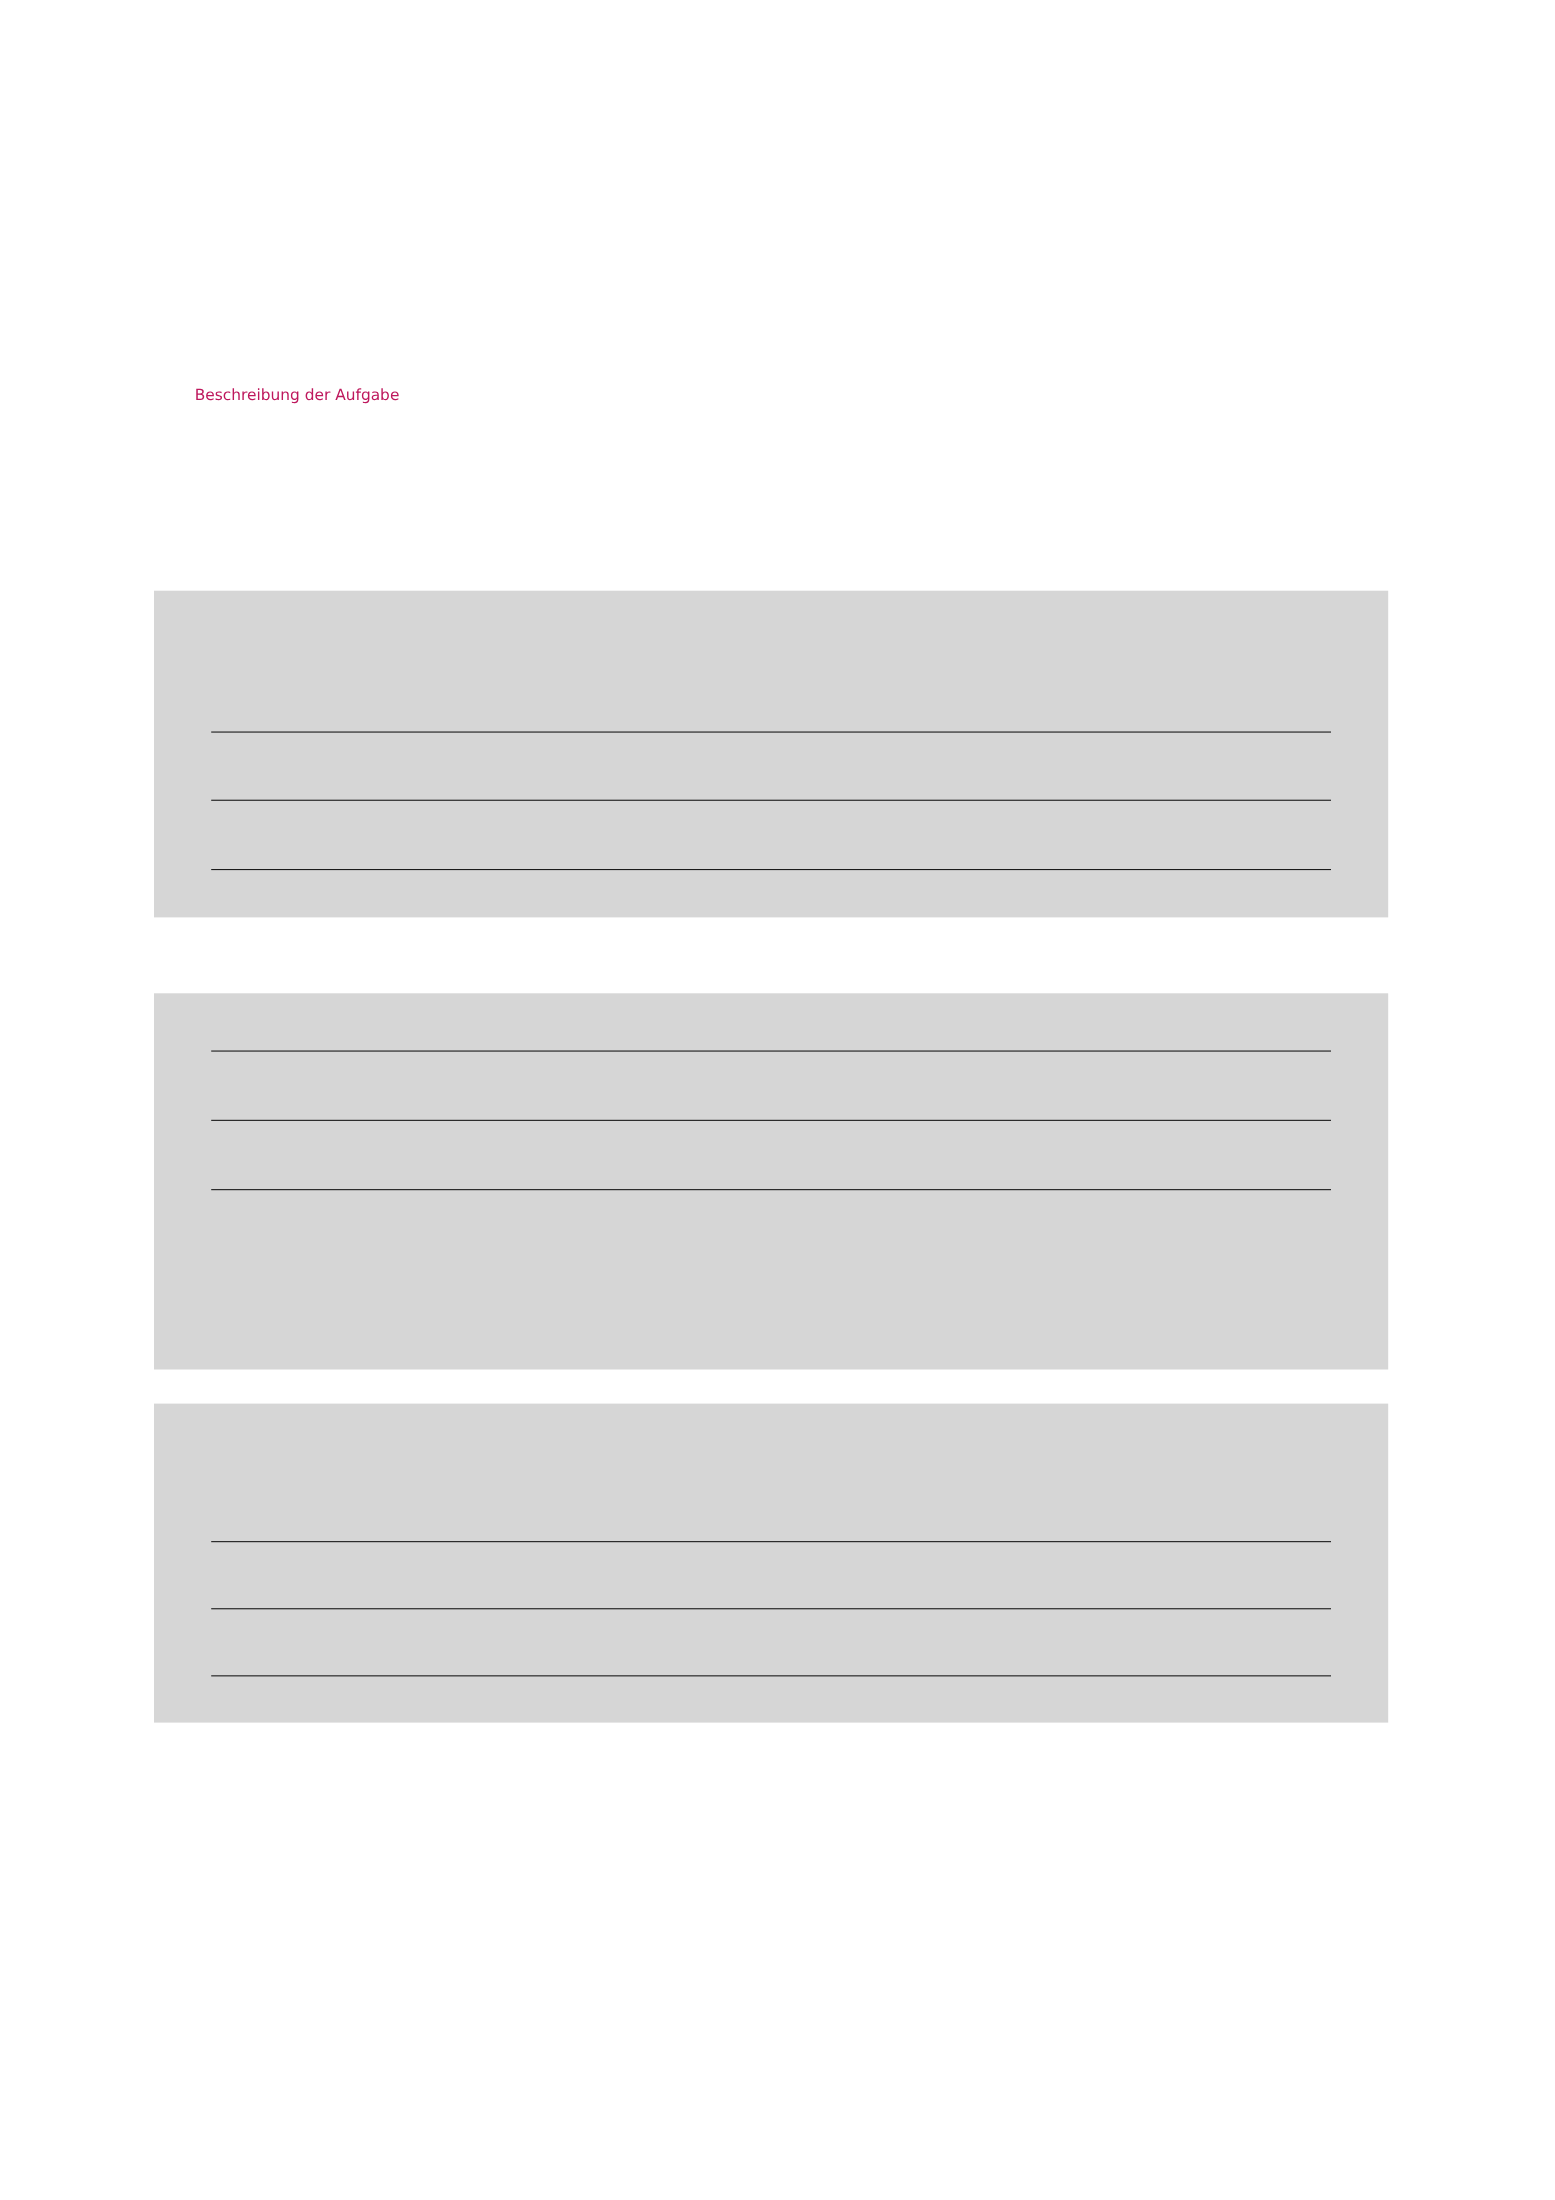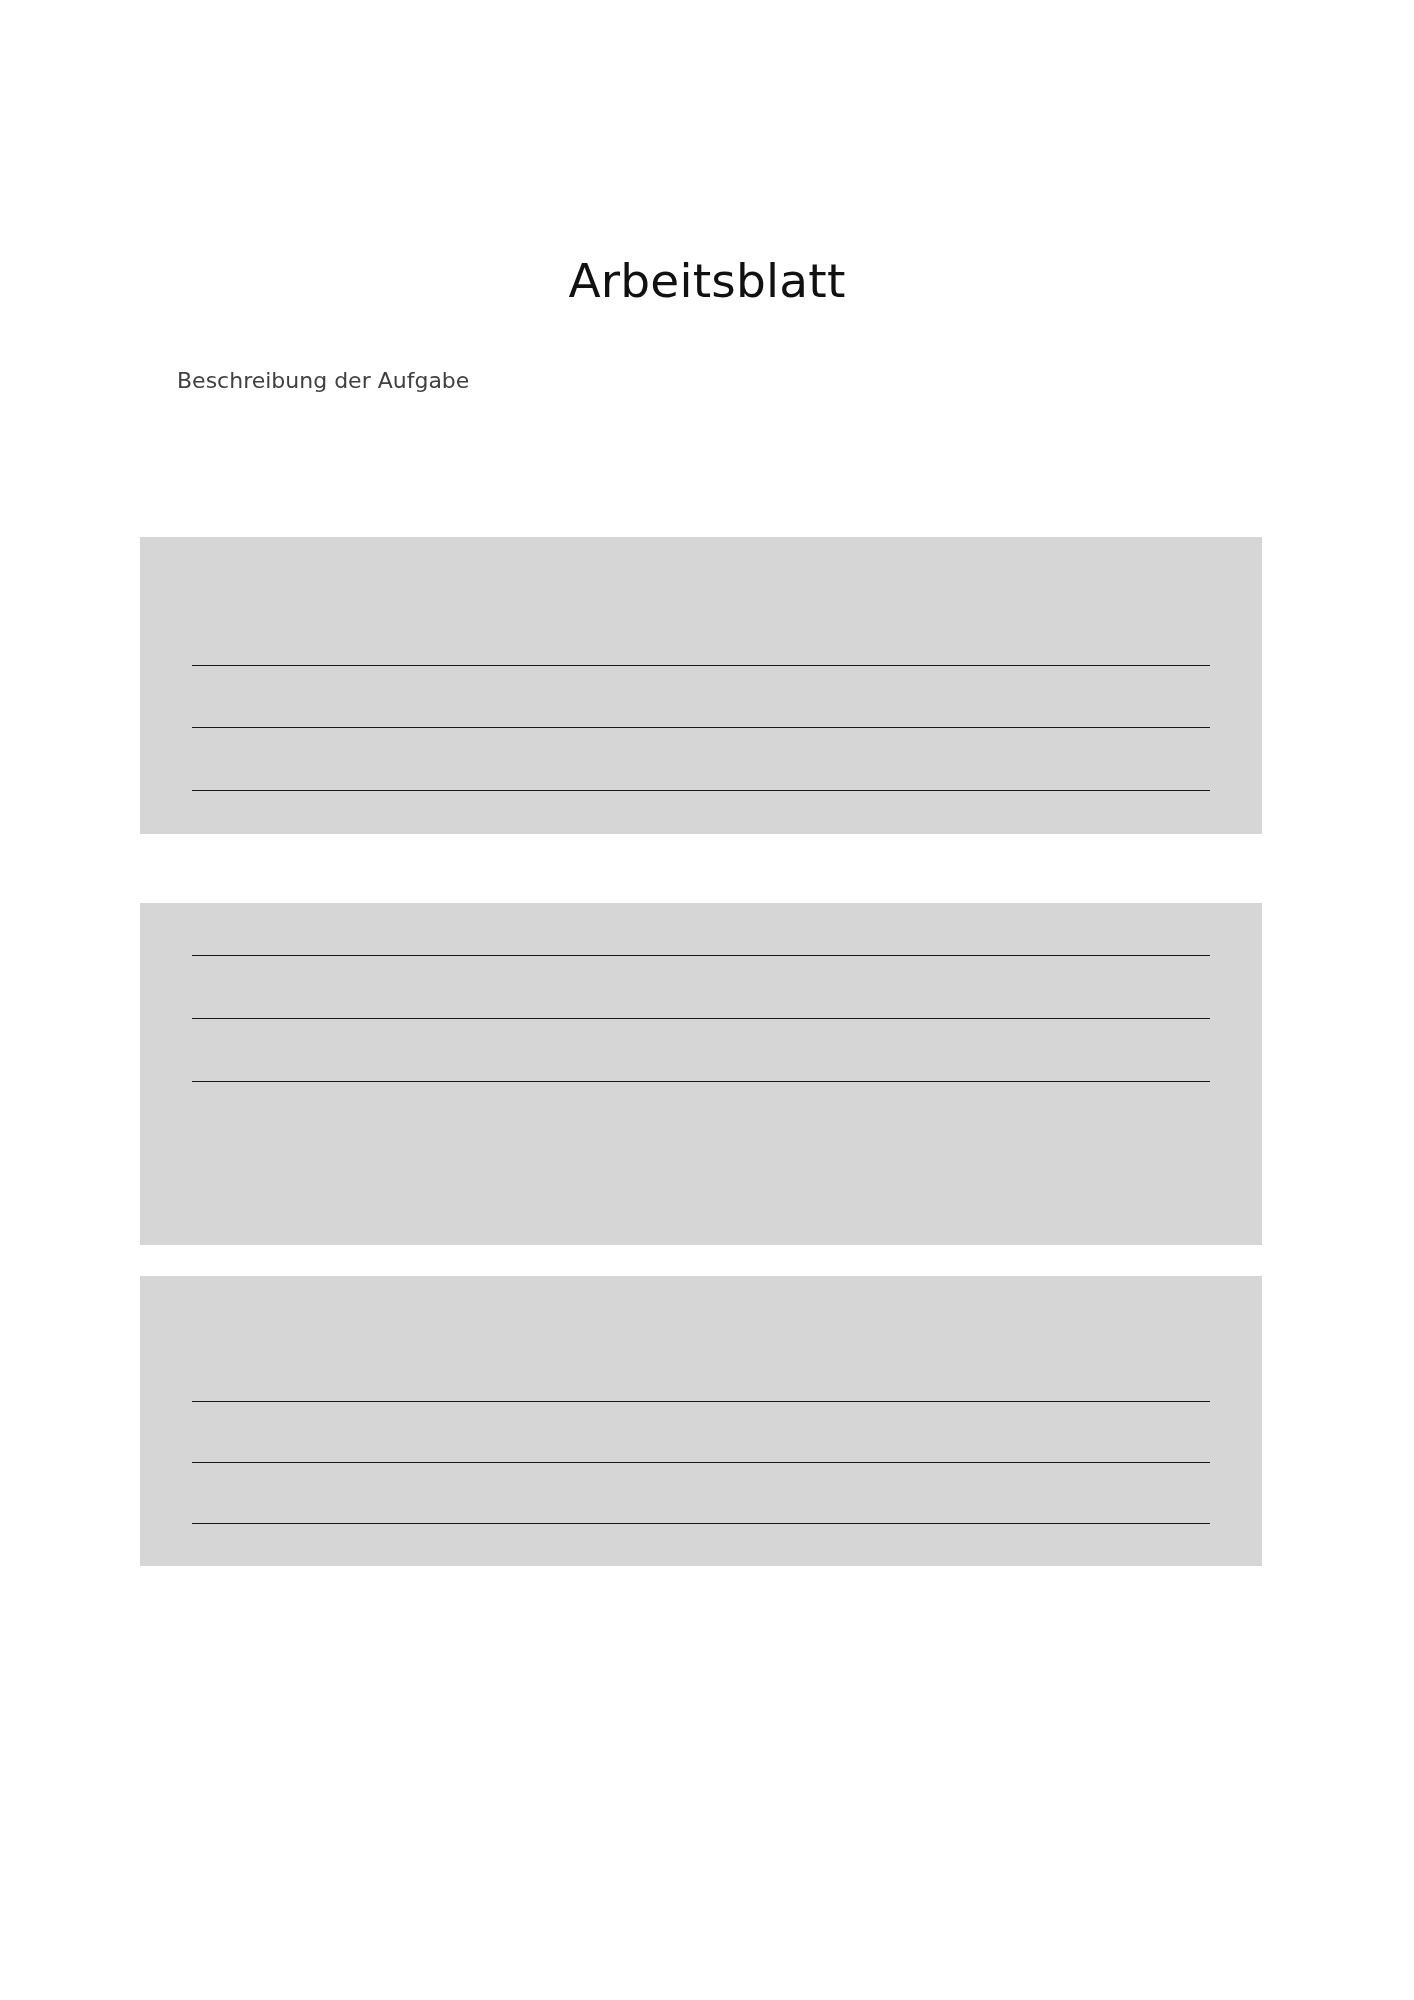--- a/index.html
+++ b/index.html
@@ -27,25 +27,25 @@
     width: 1414px;
     text-align: center;
     font-size: 47px;
     font-weight: 400;
     letter-spacing: 0.2px;
     color: #111111;
     line-height: 1.1;
   }
   .doc-subtitle {
     position: absolute;
-    top: 368px;
+    top: 352px;
     left: 177px;
-    font-size: 22px;
+    font-size: 14px;
     font-weight: 400;
-    color: #404040;
+    color: #be185d;
     line-height: 1.2;
   }
   .answer-block {
     position: absolute;
     left: 140px;
     width: 1122px;
     background: #d6d6d6;
   }
   .block-1 { top: 537px;  height: 297px; }
   .block-2 { top: 903px;  height: 342px; }
@@ -69,21 +69,20 @@
   
   .block-3 .rule-0 { top: 125px; }
   .block-3 .rule-1 { top: 186px; }
   .block-3 .rule-2 { top: 247px; }
 </style>
 </head>
 <body>
 
 <div class="page">
 
-  <h1 class="doc-title">Arbeitsblatt</h1>
 
   <div class="doc-subtitle">Beschreibung der Aufgabe</div>
 
   <div class="answer-block block-1">
     <div class="rule rule-0"></div>
     <div class="rule rule-1"></div>
     <div class="rule rule-2"></div>
   </div>
 
   <div class="answer-block block-2">

